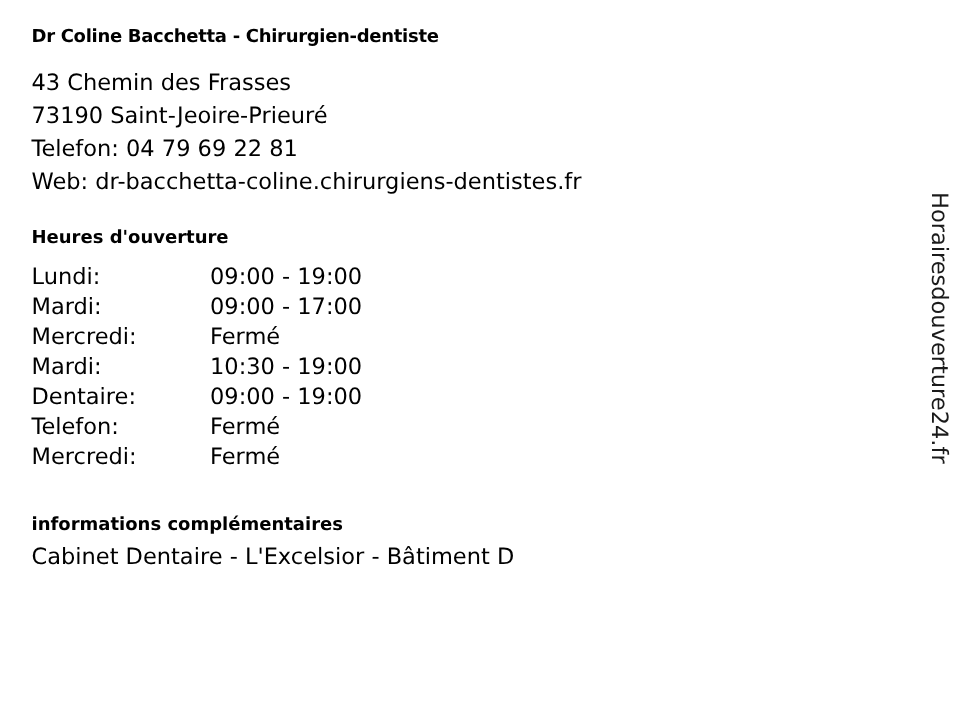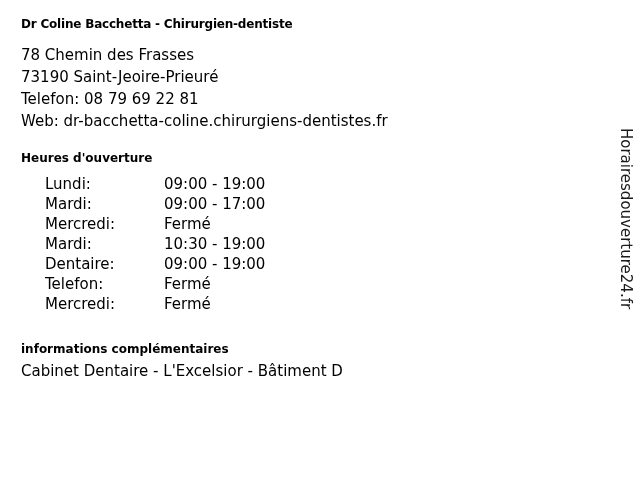--- a/index.html
+++ b/index.html
@@ -44,21 +44,20 @@
   .extra-heading { top: 332px; }
   .hours-table {
     position: absolute;
     left: 21px;
     top: 174px;
     font-size: 15px;
     line-height: 20px;
   }
   .hours-row {
     display: flex;
-    margin-left: 24px;
   }
   .hours-day {
     width: 119px;
     flex: 0 0 119px;
   }
   .hours-time {
     white-space: nowrap;
   }
   .extra-text {
     position: absolute;
@@ -76,23 +75,23 @@
     color: #1a1a1a;
     white-space: nowrap;
   }
 </style>
 </head>
 <body>
 
 <h1 class="page-title">Dr Coline Bacchetta - Chirurgien-dentiste</h1>
 
 <div class="contact-block">
-  <div>78 Chemin des Frasses</div>
+  <div>43 Chemin des Frasses</div>
   <div>73190 Saint-Jeoire-Prieuré</div>
-  <div>Telefon: 08 79 69 22 81</div>
+  <div>Telefon: 04 79 69 22 81</div>
   <div>Web: dr-bacchetta-coline.chirurgiens-dentistes.fr</div>
 </div>
 
 <h2 class="section-heading hours-heading">Heures d'ouverture</h2>
 
 <div class="hours-table">
   <div class="hours-row">
     <span class="hours-day">Lundi:</span>
     <span class="hours-time">09:00 - 19:00</span>
   </div>

